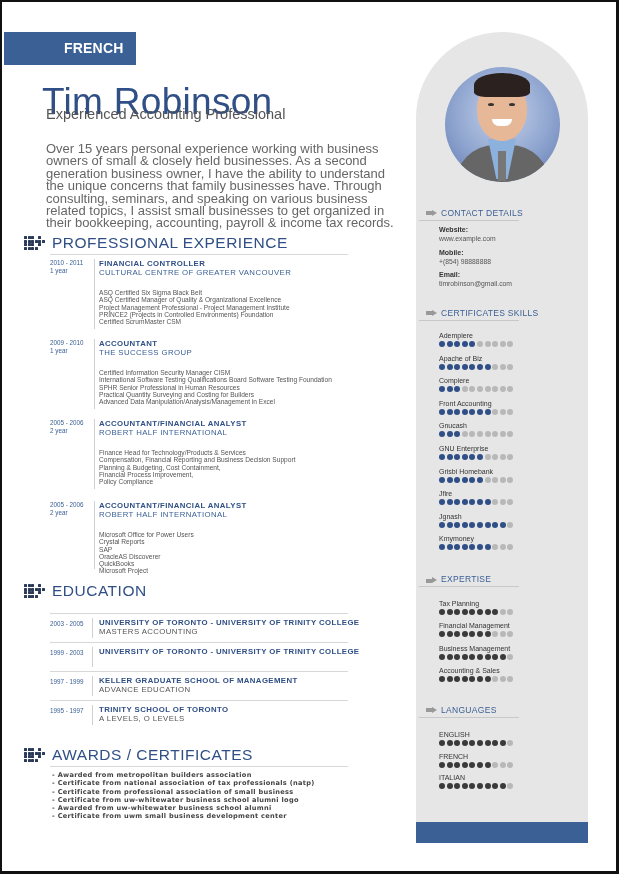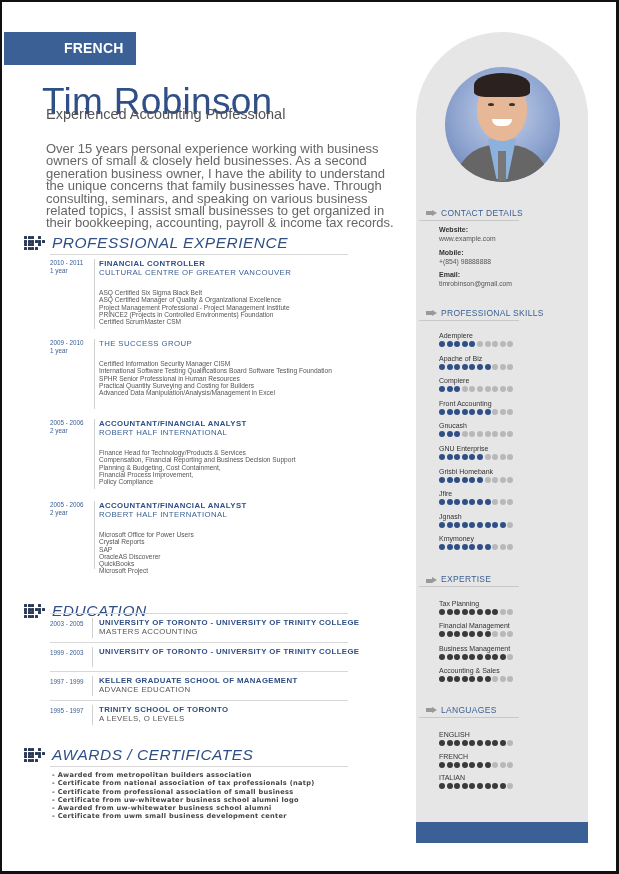--- a/index.html
+++ b/index.html
@@ -11,21 +11,21 @@
 
   .name { position: absolute; left: 40px; top: 78px; font-size: 37px; color: #2f4f86; font-weight: normal; letter-spacing: 0.3px; line-height: 44px; font-family: "DejaVu Sans", sans-serif; font-weight: 200; }
   .name { font-family: "Liberation Sans", sans-serif; }
   .subtitle { position: absolute; left: 44px; top: 104px; font-size: 14.5px; color: #555; }
   .summary { position: absolute; left: 44px; top: 141px; width: 355px; font-size: 13px; line-height: 12.4px; color: #666; }
 
   .section-head { position: absolute; left: 22px; display: flex; align-items: center; }
   .section-head .grid-icon { width: 22px; height: 14px; margin-right: 6px; display: grid; grid-template-columns: repeat(6, 3px); grid-template-rows: repeat(4, 3px); gap: 0.6px; }
   .section-head .grid-icon span { background: #2a3a58; border-radius: 0.5px; }
   .section-head .grid-icon span.off { background: transparent; }
-  .section-head .title { font-size: 15.5px; color: #2f4f86; letter-spacing: 0.5px; font-style: italic; }
+  .section-head .title { font-size: 15.5px; color: #2f4f86; letter-spacing: 0.5px; }
   .section-rule { position: absolute; left: 48px; width: 298px; height: 1px; background: #d8d8d8; }
 
   .job { position: absolute; left: 48px; width: 320px; }
   .job .date { position: absolute; left: 0; top: 0; width: 44px; font-size: 6.3px; color: #3b6095; line-height: 7.5px; }
   .job .vline { position: absolute; left: 44px; top: 0; width: 1px; background: #d0d0d0; }
   .job .body { position: absolute; left: 49px; top: 0; width: 290px; }
   .job .role { font-size: 7.8px; font-weight: bold; color: #2f4f86; letter-spacing: 0.4px; line-height: 9px; }
   .job .org { font-size: 7.8px; color: #3b6095; letter-spacing: 0.4px; line-height: 9px; }
   .job ul { list-style: none; margin-top: 12px; }
   .job li { font-size: 6.6px; color: #555; line-height: 7.3px; }
@@ -133,20 +133,21 @@
     </div>
   </div>
 
   <div class="job" style="top:337px;">
     <div class="date">
         <div>2009 - 2010</div>
         <div>1 year</div>
       </div>
     <div class="vline" style="height:70px;"></div>
     <div class="body">
+      <div class="role">ACCOUNTANT</div>
       <div class="org">THE SUCCESS GROUP</div>
       <ul>
         <li>Certified Information Security Manager CISM</li>
         <li>International Software Testing Qualifications Board Software Testing Foundation</li>
         <li>SPHR Senior Professional in Human Resources</li>
         <li>Practical Quantity Surveying and Costing for Builders</li>
         <li>Advanced Data Manipulation/Analysis/Management in Excel</li>
       </ul>
     </div>
   </div>
@@ -183,21 +184,21 @@
         <li>Microsoft Office for Power Users</li>
         <li>Crystal Reports</li>
         <li>SAP</li>
         <li>OracleAS Discoverer</li>
         <li>QuickBooks</li>
         <li>Microsoft Project</li>
       </ul>
     </div>
   </div>
 
-  <div class="section-head" style="top:600px;">
+  <div class="section-head" style="top:580px;">
     <div class="grid-icon">
         <span></span>
         <span></span>
         <span></span>
         <span class="off"></span>
         <span></span>
         <span class="off"></span>
         <span></span>
         <span></span>
         <span></span>
@@ -326,21 +327,21 @@
     <div class="k">Mobile:</div>
     <div class="v">+(854) 98888888</div>
   </div>
   <div class="contact" style="top:269px;">
     <div class="k">Email:</div>
     <div class="v">timrobinson@gmail.com</div>
   </div>
 
   <div class="side-head" style="top:306px;">
     <span class="arrow"></span>
-    <span class="label">PROFESSIONAL SKILLS</span>
+    <span class="label">CERTIFICATES SKILLS</span>
   </div>
   <div class="side-rule" style="top:318px;"></div>
   <div id="skills-container">
       <div class="skill" style="top: 329px;">
         <div class="lbl">Adempiere</div>
         <div class="dots blue">
           <i class="on"></i>
           <i class="on"></i>
           <i class="on"></i>
           <i class="on"></i>

